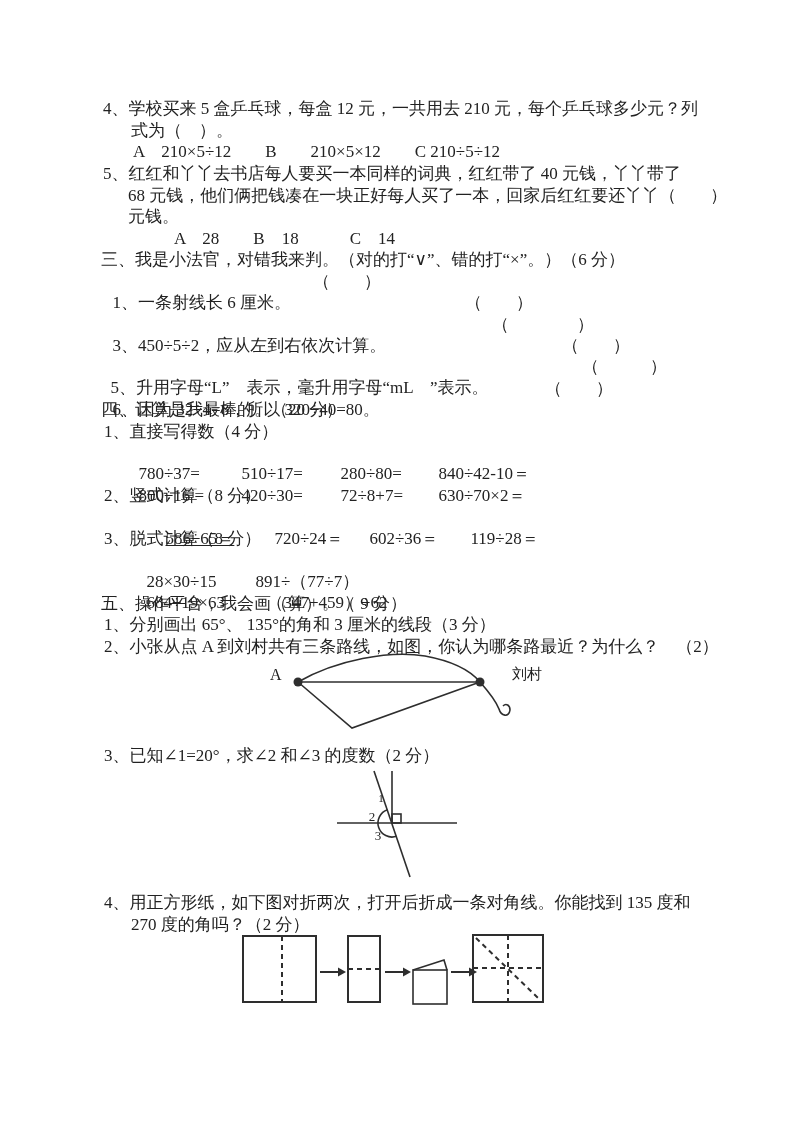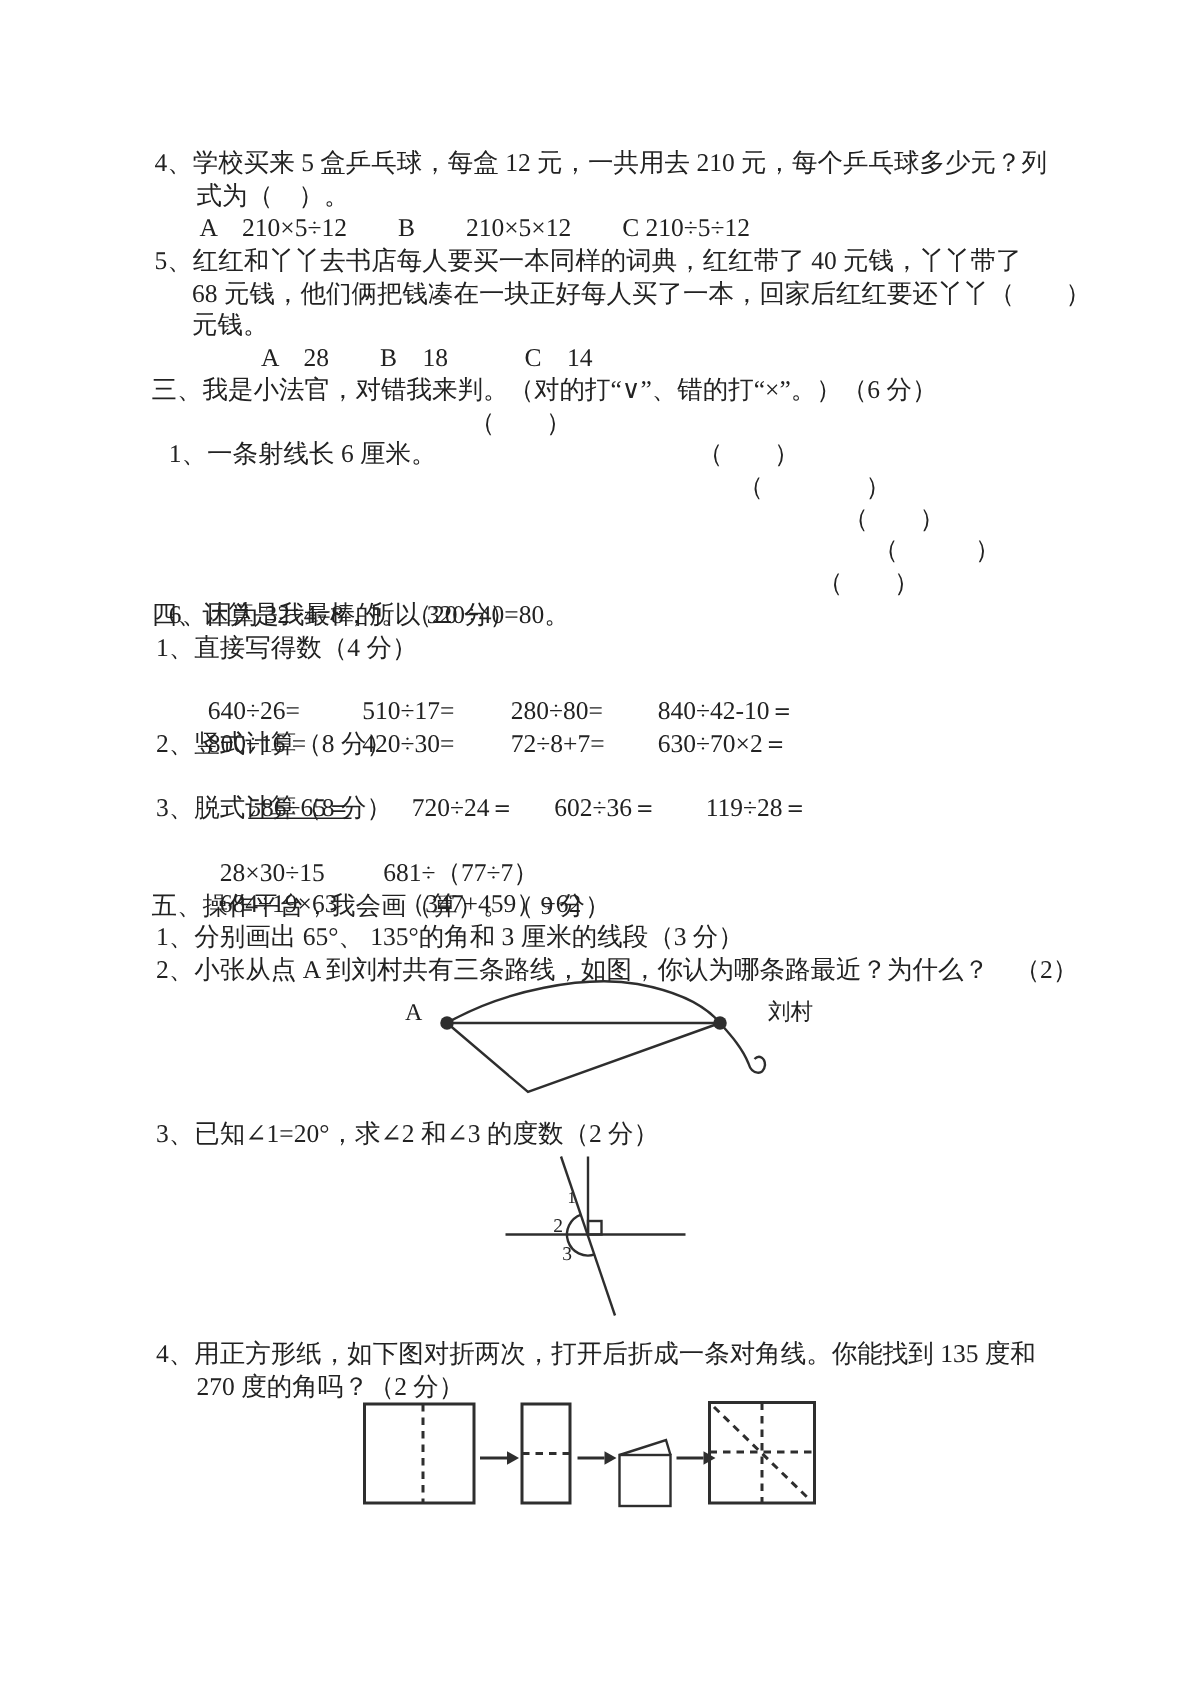--- a/index.html
+++ b/index.html
@@ -42,48 +42,50 @@
 
 <div class="line" style="top:249px;padding-left:101px">三、我是小法官，对错我来判。（对的打“∨”、错的打“×”。）（6 分）</div>
 <div class="line" style="top:271px">
   <span style="padding-left:104px">1、一条射线长 6 厘米。</span>
   <span class="blank" style="left:313px">（　　）</span>
 </div>
 <div class="line" style="top:292px">
   <span class="blank" style="left:465px">（　　）</span>
 </div>
 <div class="line" style="top:314px">
+  <span style="padding-left:104px">3、450÷5÷2，应从左到右依次计算。</span>
   <span class="blank" style="left:492px">（　　　　）</span>
 </div>
 <div class="line" style="top:335px">
   <span class="blank" style="left:562px">（　　）</span>
 </div>
 <div class="line" style="top:356px">
+  <span style="padding-left:102px">5、升用字母“L”　表示，毫升用字母“mL　”表示。</span>
   <span class="blank" style="left:582px">（　　　）</span>
 </div>
 <div class="line" style="top:378px">
   <span style="padding-left:104px">6、因为 32÷4=8，所以 320÷40=80。</span>
   <span class="blank" style="left:545px">（　　）</span>
 </div>
 
 <div class="line" style="top:399px;padding-left:101px">四、计算是我最棒的。（20 分）</div>
 <div class="line" style="top:421px;padding-left:104px">1、直接写得数（4 分）</div>
 <div class="line cols r-direct" style="top:442px;padding-left:130px">
-  <span>640÷26=</span><span>510÷17=</span><span>280÷80=</span><span>840÷42-10＝</span>
+  <span>780÷37=</span><span>510÷17=</span><span>280÷80=</span><span>840÷42-10＝</span>
 </div>
 <div class="line cols r-direct" style="top:464px;padding-left:130px">
   <span>800÷16 =</span><span>420÷30=</span><span>72÷8+7=</span><span>630÷70×2＝</span>
 </div>
 <div class="line" style="top:485px;padding-left:104px">2、竖式计算（8 分）</div>
 <div class="line cols r-vert" style="top:507px;padding-left:157px">
   <span>586÷65＝</span><span>720÷24＝</span><span>602÷36＝</span><span>119÷28＝</span>
 </div>
 <div class="line" style="top:528px;padding-left:104px">3、脱式计算（8 分）</div>
 <div class="line cols r-off1" style="top:550px;padding-left:138px">
-  <span>28×30÷15</span><span>681÷（77÷7）</span>
+  <span>28×30÷15</span><span>891÷（77÷7）</span>
 </div>
 <div class="line cols r-off2" style="top:571px;padding-left:138px">
   <span>684÷19×63</span><span>（347+459）÷62</span>
 </div>
 
 <div class="line" style="top:593px;padding-left:101px">五、操作平台，我会画（算）。（ 9 分）</div>
 <div class="line" style="top:614px;padding-left:104px">1、分别画出 65°、 135°的角和 3 厘米的线段（3 分）</div>
 <div class="line" style="top:636px;padding-left:104px">2、小张从点 A 到刘村共有三条路线，如图，你认为哪条路最近？为什么？　（2）</div>
 
 <svg style="left:240px;top:648px" width="320" height="104" viewBox="0 0 320 104">

